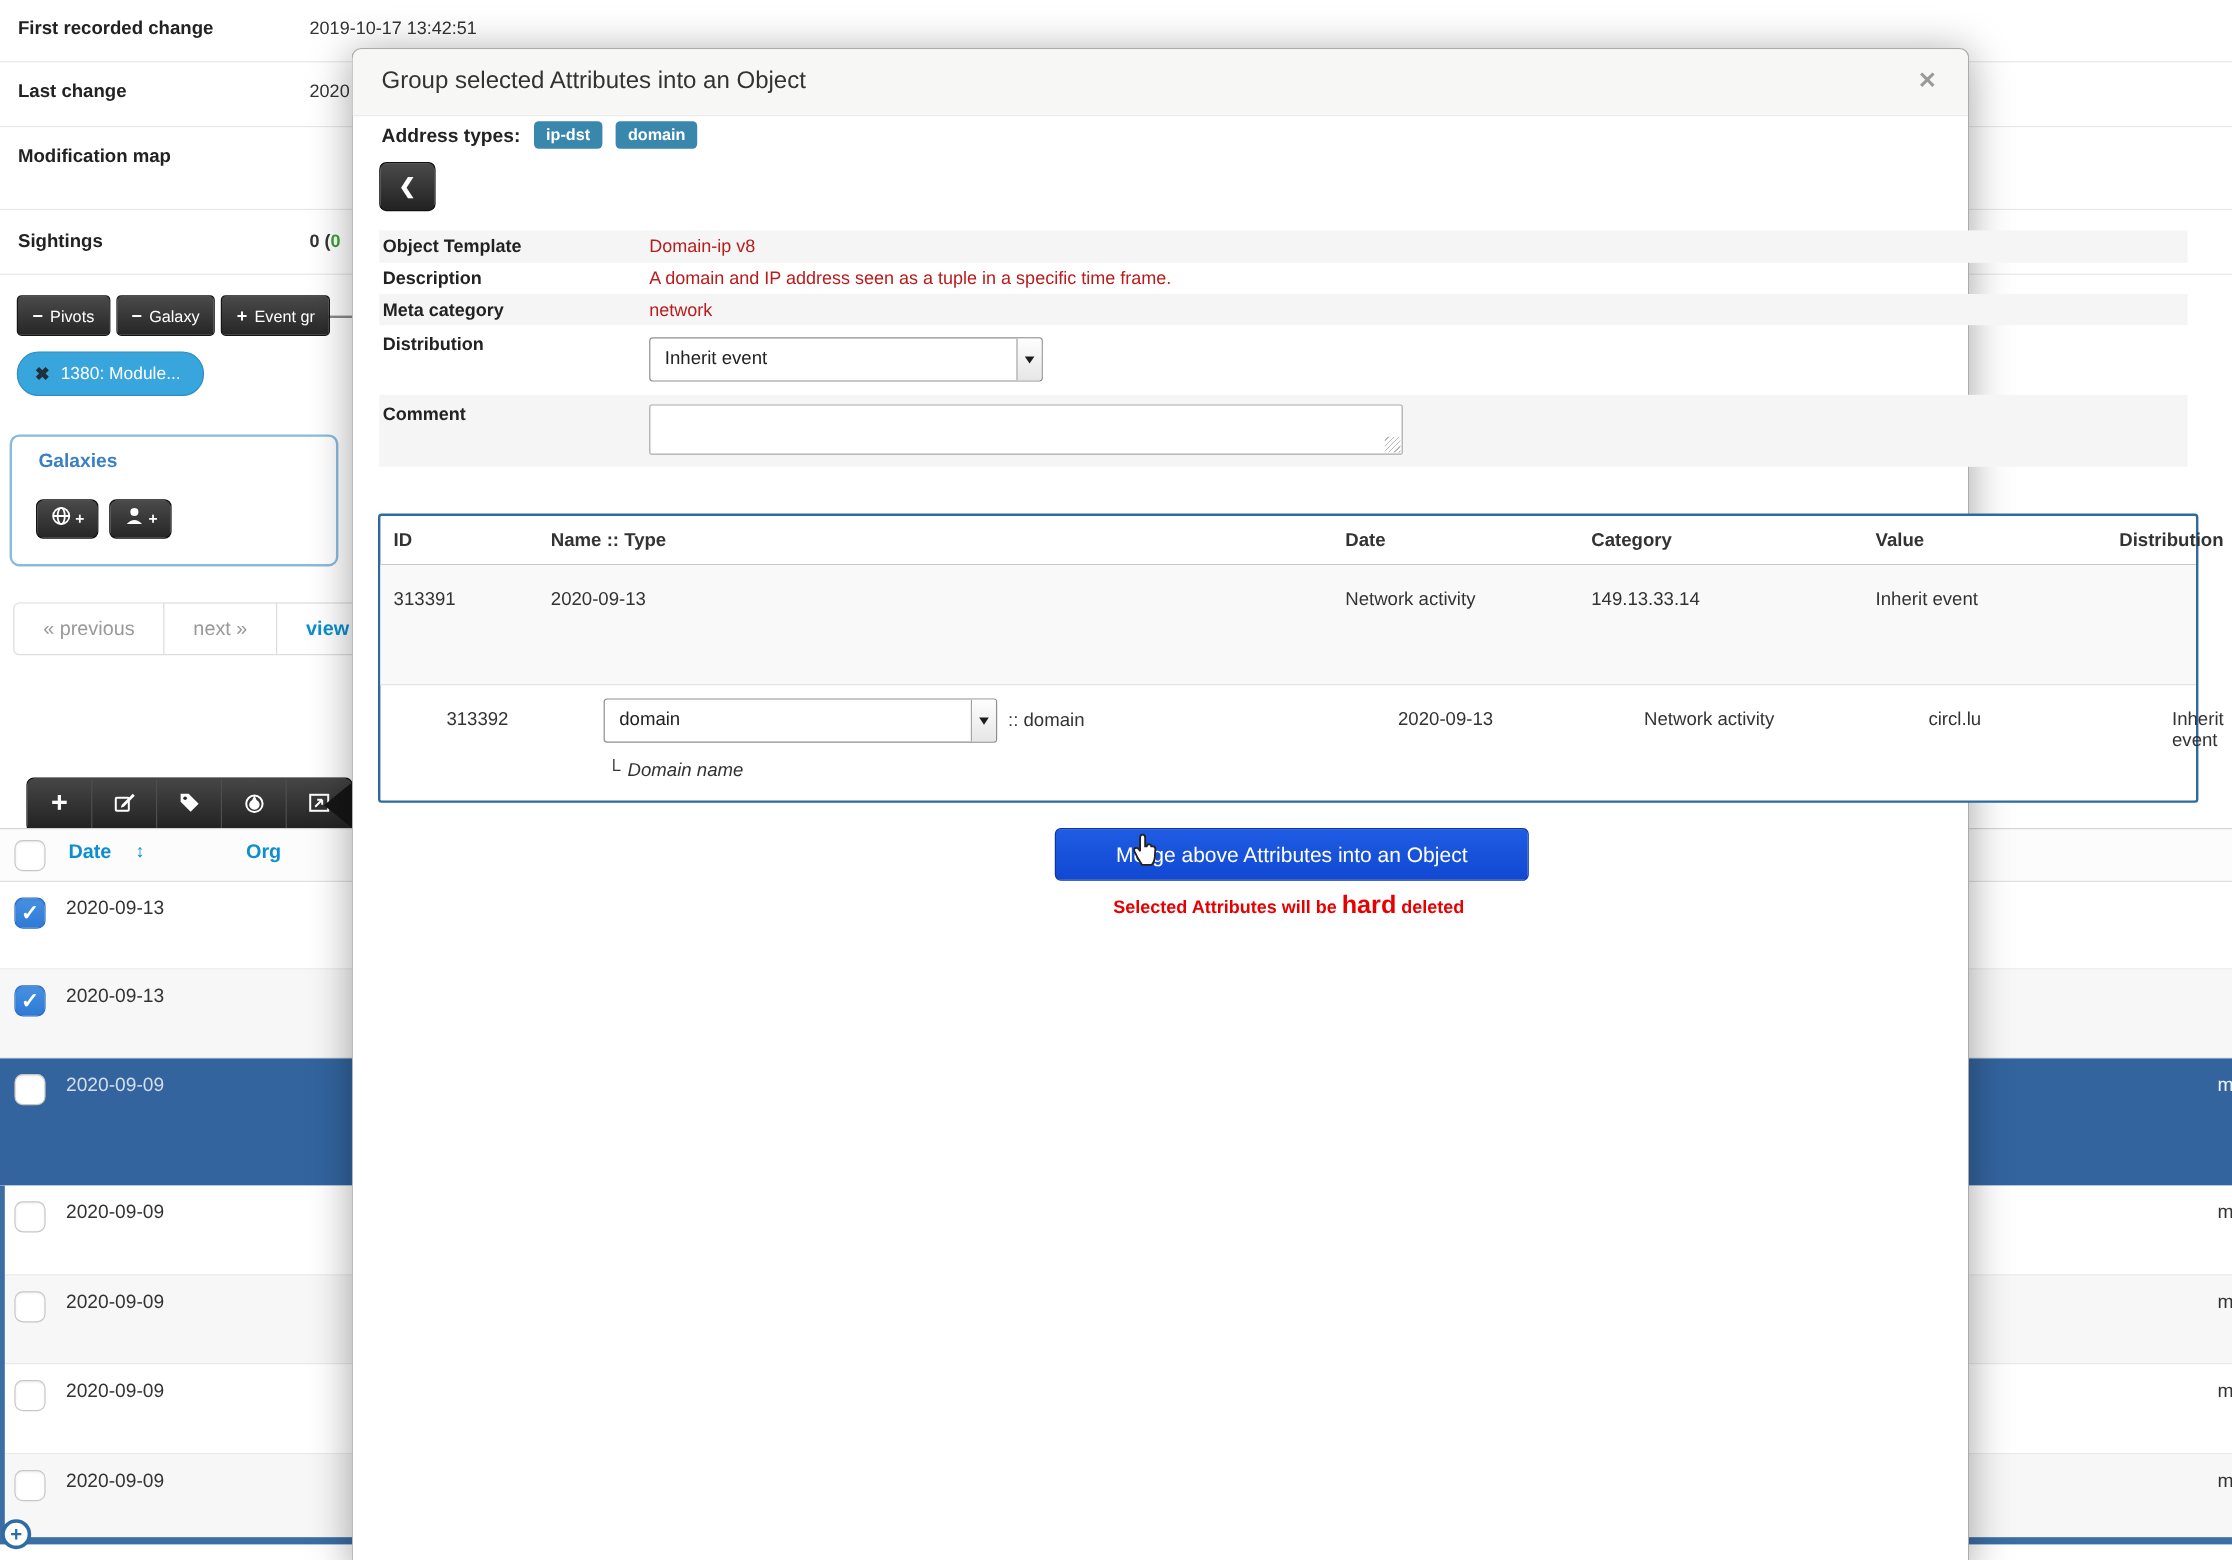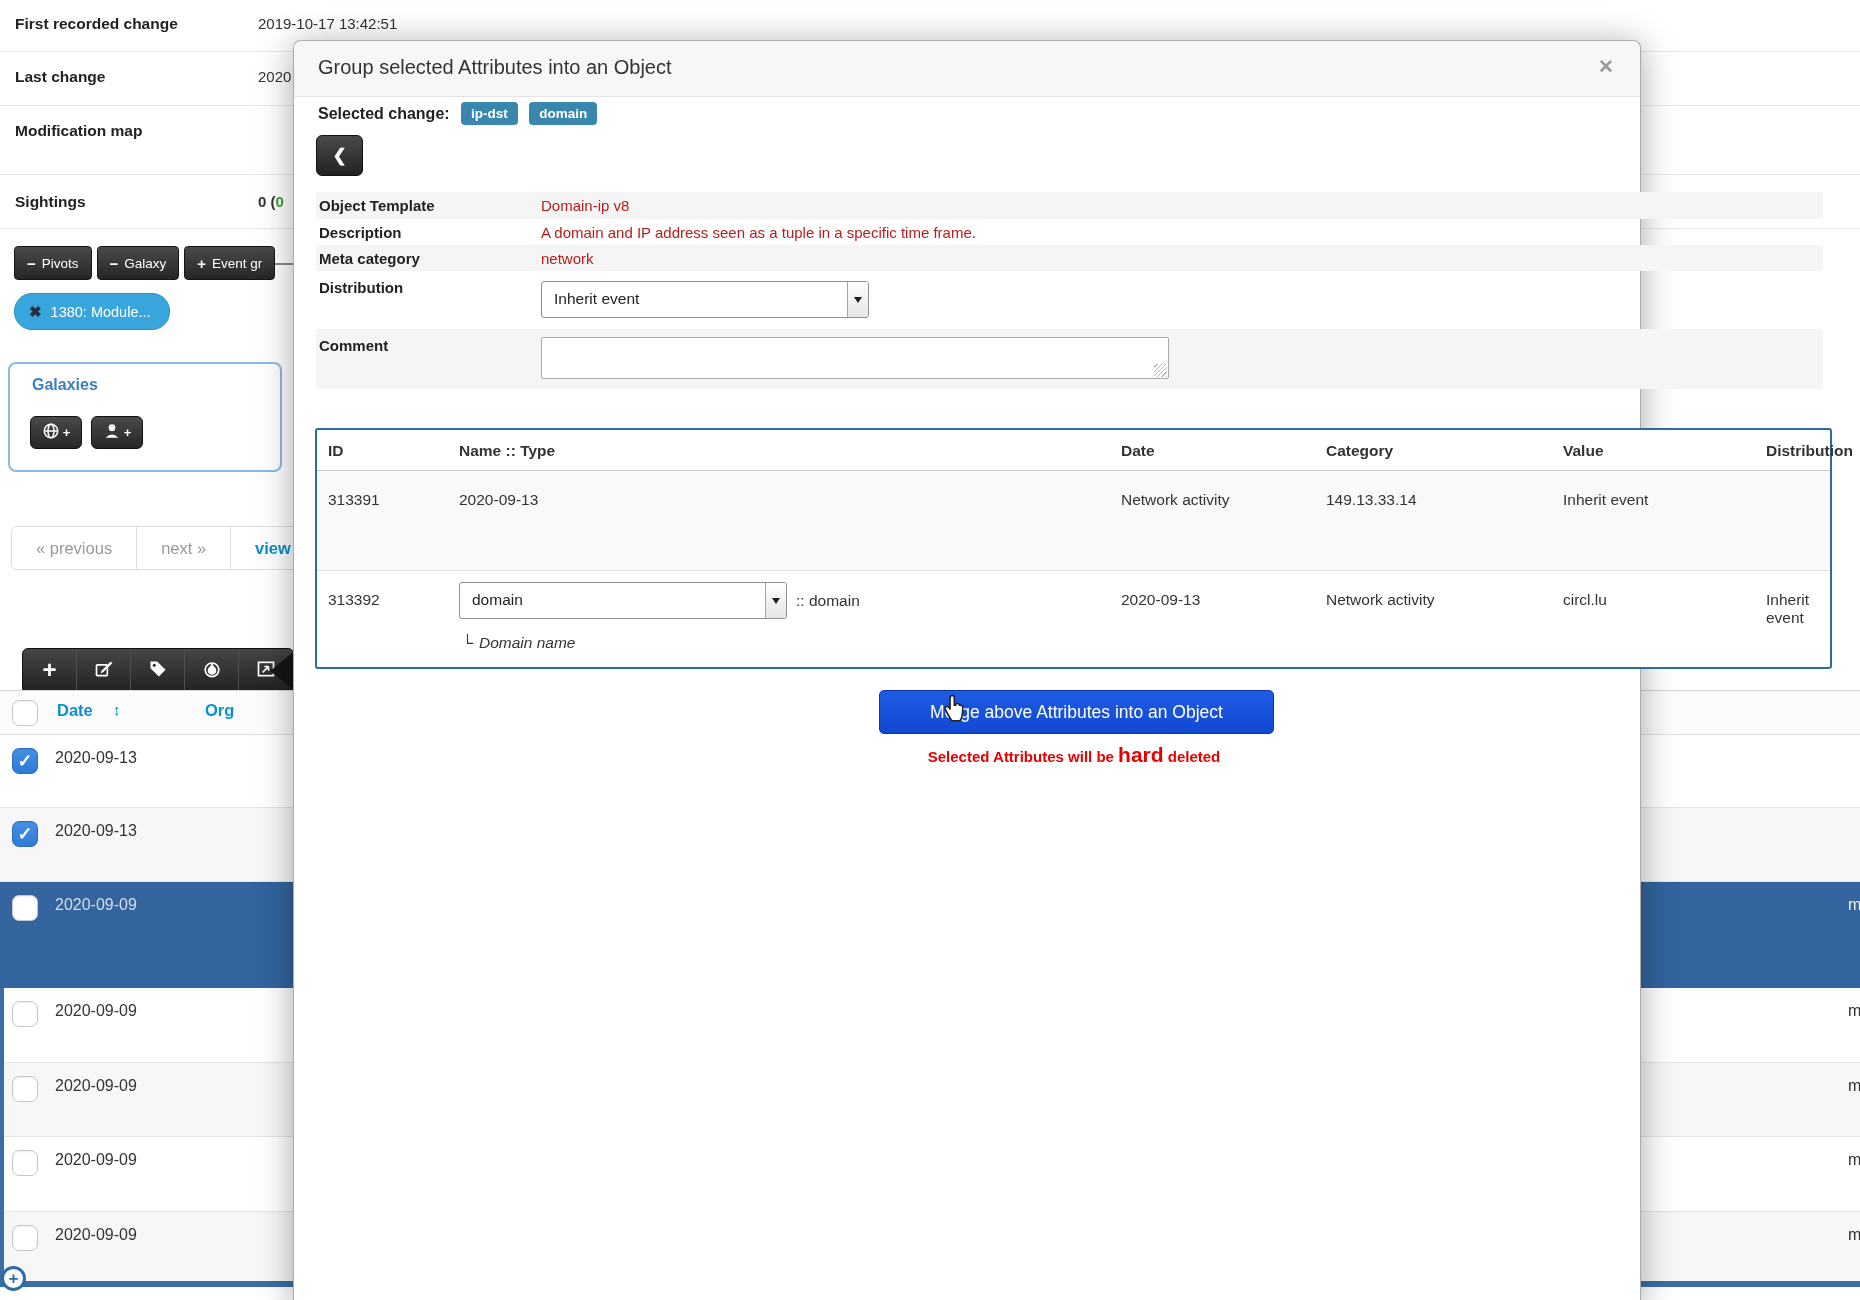--- a/index.html
+++ b/index.html
@@ -32,21 +32,21 @@
 
   .galaxies { position:absolute; top:362px; left:8px; width:274px; height:110px;
               border:2px solid #8abbdf; border-radius:8px; background:#fff; }
   .galaxies-title { position:absolute; top:12px; left:22px; font-size:16px; font-weight:bold; color:#3c80c4; }
   .gx-buttons { position:absolute; top:52px; left:20px; display:flex; gap:9px; }
   .icon-btn-dark { width:52px; height:33px; background:linear-gradient(#4a4a4a,#262626);
                    border:1px solid #111; border-radius:6px; color:#fff;
                    display:flex; align-items:center; justify-content:center; gap:3px; }
   .icon-btn-dark .g { font-size:13px; font-weight:bold; }
 
-  .pagination { position:absolute; top:502px; left:12px; display:flex;margin-top:24px; }
+  .pagination { position:absolute; top:502px; left:12px; display:flex; }
   .page-btn { height:44px; padding:0 24px; background:#fff; border:1px solid #ddd; margin-left:-1px;
               font-size:16.5px; color:#999; display:flex; align-items:center; white-space:nowrap; }
   .page-btn:first-child { border-radius:5px 0 0 5px; }
   .page-btn.view-all { color:#0b8fd0; font-weight:bold; }
 
   .toolbar { position:absolute; top:648px; left:22px; height:46px; display:flex;
              background:linear-gradient(#464646,#202020); border:1px solid #101010; border-radius:6px; }
   .tb-btn { width:54px; display:flex; align-items:center; justify-content:center; color:#fff;
             border-right:1px solid #4e4e4e; }
   .tb-btn:last-child { border-right:none; }
@@ -124,21 +124,21 @@
   .fta .grip { position:absolute; right:1px; bottom:1px; width:13px; height:13px;
                background:repeating-linear-gradient(135deg, transparent 0 2px, #b9b9b9 2px 3px); }
 
   .obj-table { position:absolute; left:21px; top:387px; width:1517px; border:2px solid #2c6aa0;
                border-radius:3px; background:#fff; }
   .ot-row { display:grid; grid-template-columns:111px 642px 185px 217px 183px auto;gap:20px; }
   .ot-row > div { padding:20px 0 0 11px; font-size:15.5px; }
   .ot-head { height:41px; border-bottom:1px solid #c9c9c9; }
   .ot-head > div { padding-top:12px; font-weight:bold; }
   .ot-r1 { height:100px; background:#f9f9f9; border-bottom:1px solid #e2e2e2; }
-  .ot-r2 { height:96px; }
+  .ot-r2 { height:96px;padding-left:44px; }
   .name-cell { padding-top:11px !important; }
   .name-line { display:flex; align-items:center; gap:9px; }
   .hint { margin:15px 0 0 3px; color:#333; }
   .hint .elbow { font-style:normal; margin-right:6px; }
   .hint .txt { font-style:italic; }
 
   .merge-btn { position:absolute; left:585px; top:649px; width:395px; height:44px;
                background:linear-gradient(#1f5ce4,#1148d2); border:1px solid #0c34a8; border-radius:5px;
                color:#fff; font-size:17.5px; text-align:center; line-height:42px; }
   .warning { position:absolute; left:480px; top:702px; width:600px; text-align:center;
@@ -312,21 +312,21 @@
   <div class="tbl-bottom-border"></div>
   <div class="circle-plus">+</div>
 
   <div class="modal">
     <div class="m-header">
       <span class="m-title">Group selected Attributes into an Object</span>
       <span class="m-close">✕</span>
     </div>
 
     <div class="sel-line">
-      <span>Selected change:</span>
+      <span>Address types:</span>
       <span class="badge">ip-dst</span>
       <span class="badge">domain</span>
     </div>
 
     <div class="back-btn">
       <span>❮</span>
     </div>
 
     <div class="inf-table">
       <div class="inf-row stripe ih27">

